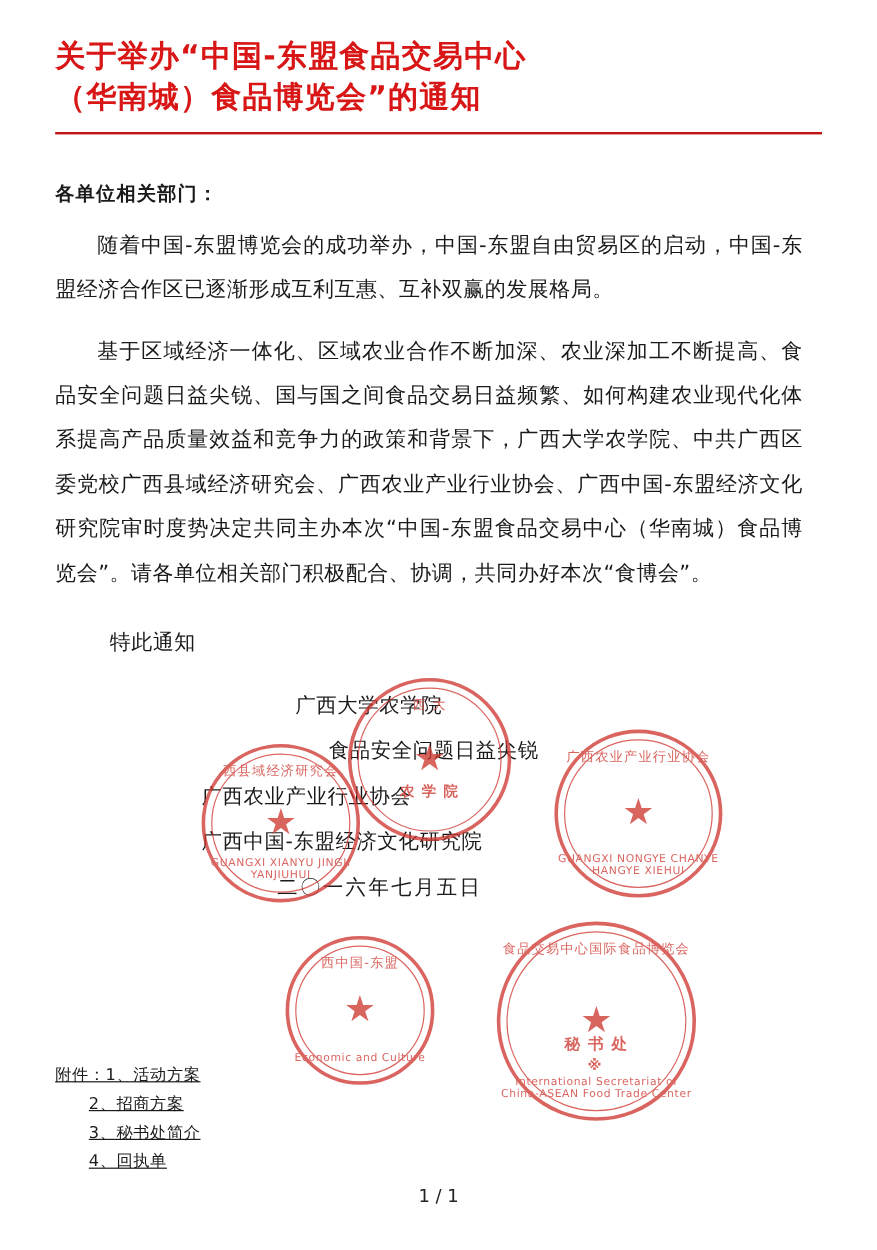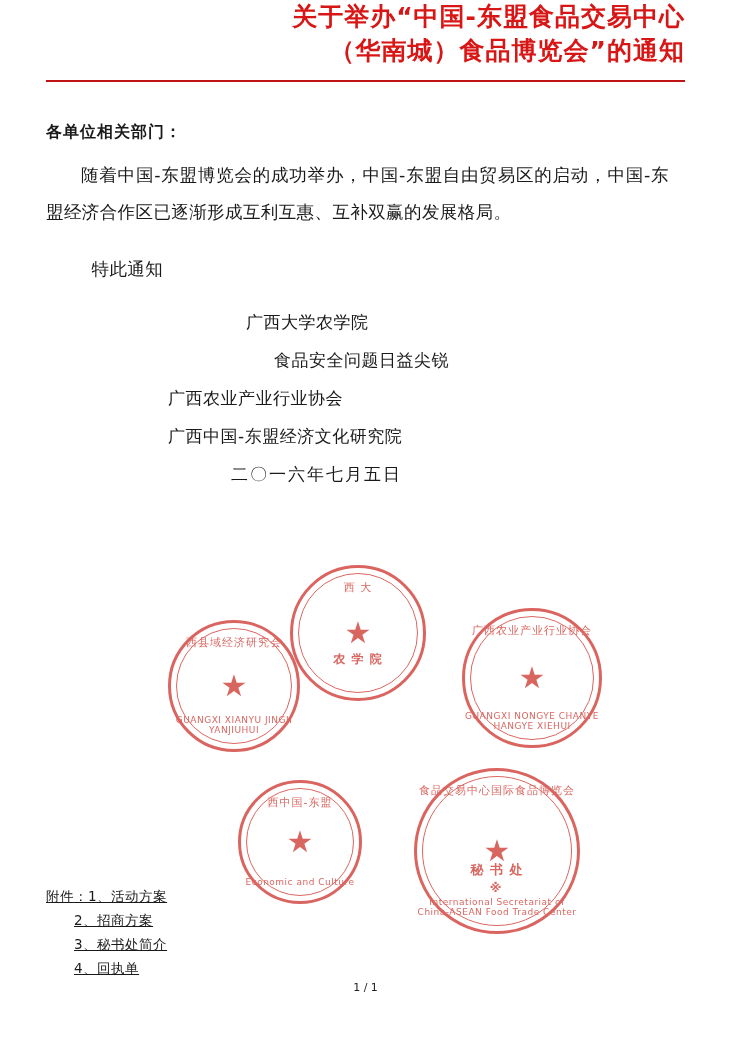--- a/index.html
+++ b/index.html
@@ -18,21 +18,22 @@
   .page {
     position: relative;
     width: 731px;
     height: 1042px;
     box-sizing: border-box;
     padding: 0 46px;
   }
 
   
   .title-block {
-    text-align: right;
+    padding-top: 30px;
+    text-align: left;
   }
   .title-line {
     color: #d81616;
     font-weight: bold;
     font-size: 25px;
     line-height: 34px;
     letter-spacing: 1px;
     white-space: nowrap;
   }
   .title-rule {
@@ -184,41 +185,42 @@
     letter-spacing: 0.5px;
     text-decoration: underline;
   }
   .attachments .att-row { white-space: nowrap; }
   .attachments .att-indent { padding-left: 28px; }
 
   
   .page-footer {
     position: absolute;
     left: 0; right: 0;
-    bottom: 48px;
+    bottom: 36px;
     text-align: center;
-    font-size: 11px;
+    font-size: 15px;
     color: #222;
     margin-top: 40px;
   }
 </style>
 </head>
 <body>
 
 <div class="page">
 
   <div class="title-block">
     <div class="title-line">关于举办“中国-东盟食品交易中心</div>
     <div class="title-line">（华南城）食品博览会”的通知</div>
     <div class="title-rule"></div>
   </div>
 
   <div class="salutation">各单位相关部门：</div>
 
   <p class="body-para">随着中国-东盟博览会的成功举办，中国-东盟自由贸易区的启动，中国-东盟经济合作区已逐渐形成互利互惠、互补双赢的发展格局。</p>
+  <p class="body-para">基于区域经济一体化、区域农业合作不断加深、农业深加工不断提高、食品安全问题日益尖锐、国与国之间食品交易日益频繁、如何构建农业现代化体系提高产品质量效益和竞争力的政策和背景下，广西大学农学院、中共广西区委党校广西县域经济研究会、广西农业产业行业协会、广西中国-东盟经济文化研究院审时度势决定共同主办本次“中国-东盟食品交易中心（华南城）食品博览会”。请各单位相关部门积极配合、协调，共同办好本次“食博会”。</p>
 
   <div class="notice-line">特此通知</div>
 
   <div class="sign-block">
     <div class="sign-line sign-l1">广西大学农学院</div>
     <div class="sign-line sign-l2">食品安全问题日益尖锐</div>
     <div class="sign-line sign-l3">广西农业产业行业协会</div>
     <div class="sign-line sign-l4">广西中国-东盟经济文化研究院</div>
     <div class="sign-date">二〇一六年七月五日</div>
   </div>

